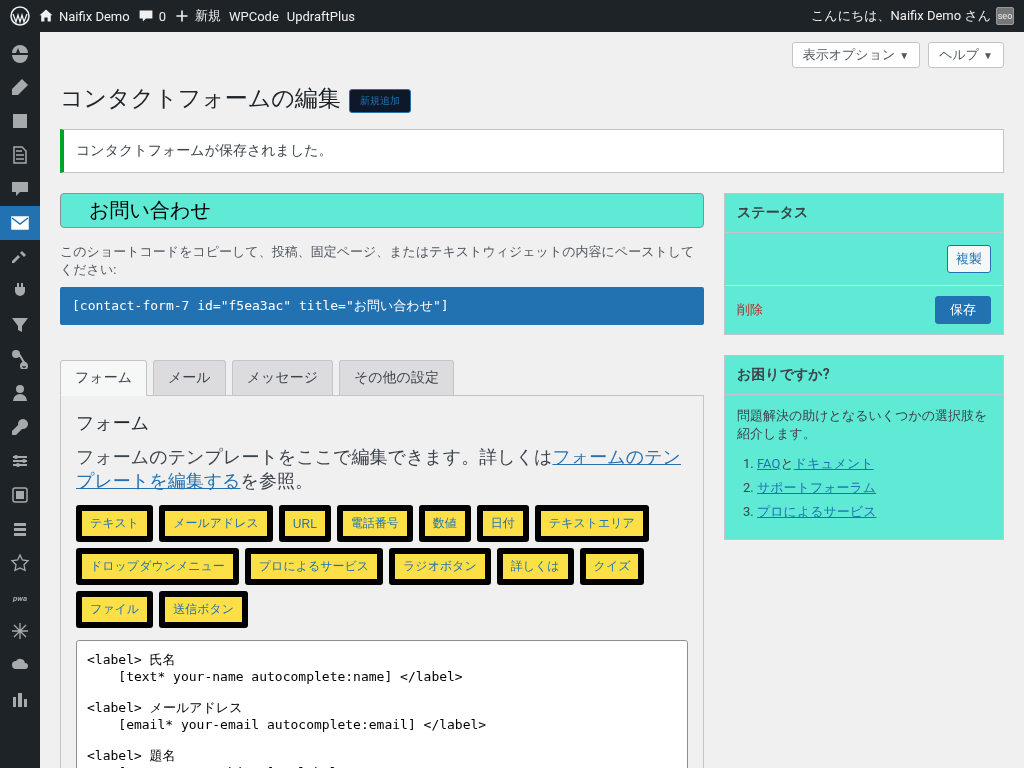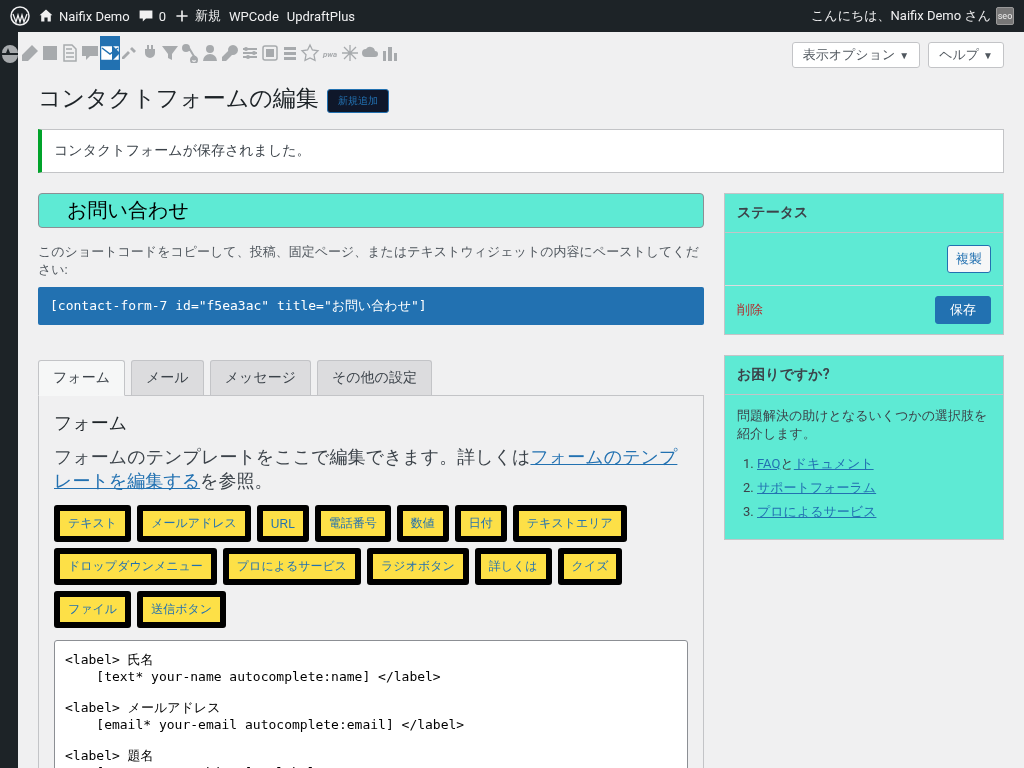--- a/index.html
+++ b/index.html
@@ -13,21 +13,21 @@
 .adminbar .item { display: flex; align-items: center; gap: 5px; color: #f0f0f1; cursor: pointer; }
 .adminbar .wplogo { width: 20px; height: 20px; }
 .adminbar .avatar { width: 18px; height: 18px; border: 1px solid #999; background: #777; font-size: 9px; color: #eee; display:flex; align-items:center; justify-content:center; border-radius:2px;}
 .adminbar .iconwrap { display:flex; align-items:center;}
 .adminbar .iconwrap svg { width:16px; height:16px; }
 
 
 .main { flex: 1; display: flex; overflow: hidden; }
 
 
-.sidebar { width: 18px; background: #1d2327; display: flex; padding-top: 4px;}
+.sidebar { width: 40px; background: #1d2327; display: flex; flex-direction: column; padding-top: 4px;}
 .sidebar .mitem { height: 34px; display: flex; align-items: center; justify-content: center; color: #a7aaad; cursor: pointer; position:relative;}
 .sidebar .mitem svg { width: 20px; height: 20px; }
 .sidebar .mitem.active { background: #2271b1; color: #fff; }
 .sidebar .mitem.active::after { content:""; position:absolute; right:-8px; top:50%; transform:translateY(-50%); border:8px solid transparent; border-left-color:#2271b1; }
 
 
 .content { flex: 1; padding: 10px 20px 20px 20px; overflow-y: auto; }
 .topactions { display:flex; justify-content:flex-end; gap:8px; margin-bottom:15px;}
 .screenbtn { background:#fff; border:1px solid #c3c4c7; color:#50575e; border-radius:3px; padding:3px 10px; font-size:13px; cursor:pointer; display:flex; align-items:center; gap:4px;}
 .screenbtn .arrow { font-size:10px;}

